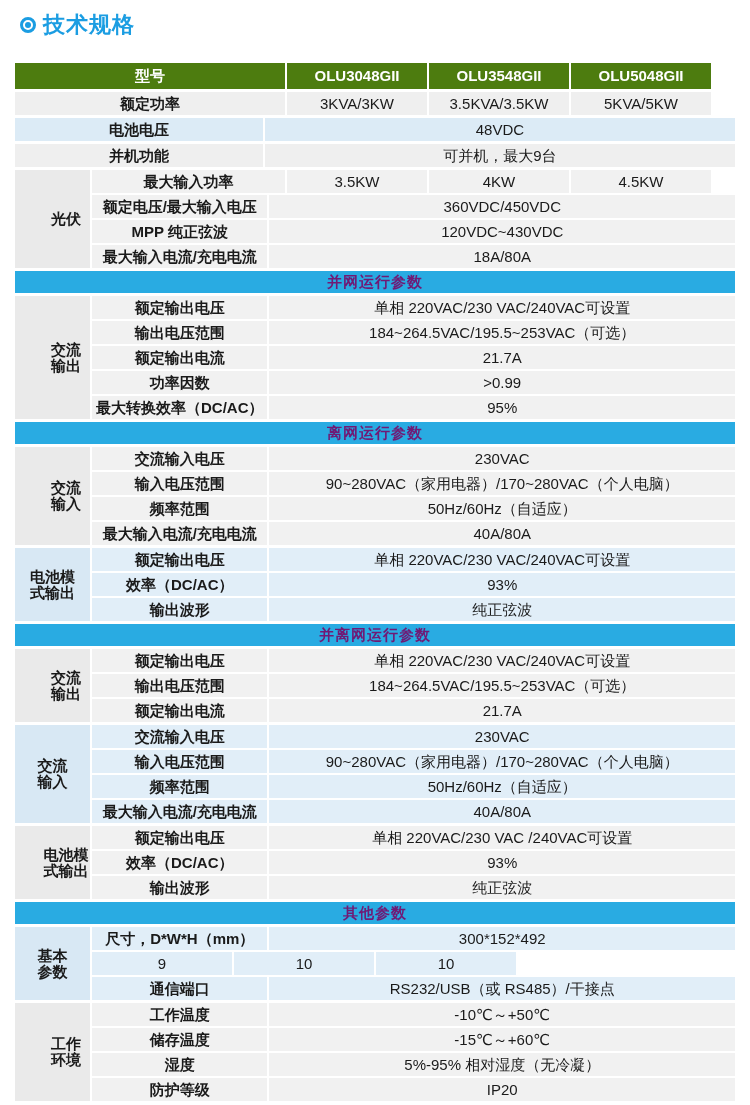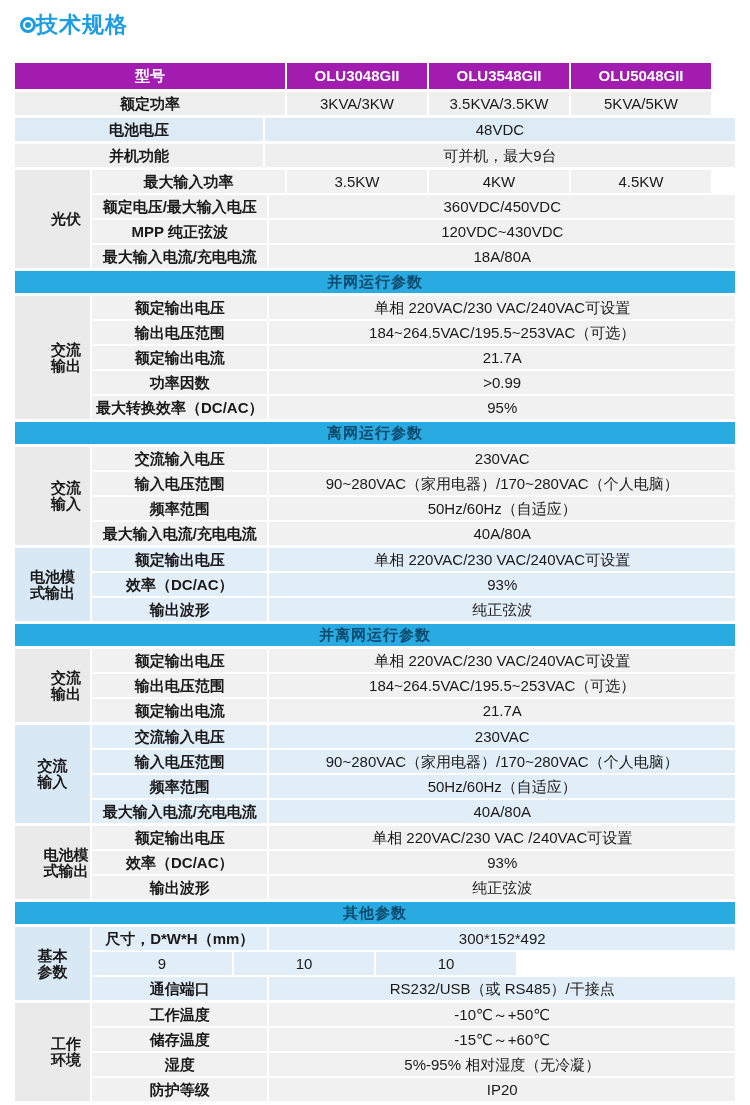--- a/index.html
+++ b/index.html
@@ -1,39 +1,39 @@
 <!DOCTYPE html>
 <html><head>
 <meta charset="utf-8">
 <style>
   html,body{margin:0;padding:0;}
   body{
     width:750px;height:1105px;background:#ffffff;
     font-family:"Liberation Sans","DejaVu Sans",sans-serif;
     color:#1a1a1a;position:relative;
   }
-  .title-row{position:absolute;left:20px;top:10px;display:flex;align-items:center;}
+  .title-row{position:absolute;left:20px;top:10px;display:flex;align-items:center;gap:7px;}
   .ticon{width:16px;height:16px;border:3px solid #1b9de2;border-radius:50%;
     display:flex;align-items:center;justify-content:center;box-sizing:border-box;}
   .tdot{width:6px;height:6px;background:#1b9de2;border-radius:50%;}
   .title{font-size:22px;font-weight:bold;color:#1b9de2;letter-spacing:1px;}
 
   .spec-table{position:absolute;left:15px;top:63px;width:720px;
     display:flex;flex-direction:column;gap:3px;font-size:15px;}
   .row{display:flex;gap:2px;}
   .cell{display:flex;align-items:center;justify-content:center;height:23px;
     box-sizing:border-box;text-align:center;line-height:1.05;}
   .lf{width:270px;}     
   .grp{width:75px;font-weight:bold;white-space:pre-line;align-self:stretch;height:auto;}
   .lab{width:193px;font-weight:bold;}
   .lf.lab{width:270px;}
   .v{width:140px;}
   .vs{width:512px;}
-  .hdr{height:26px;background:#a21caf;color:#ffffff;font-weight:bold;}
-  .sec-header{height:22px;background:#29abe2;color:#0c4a6e;font-weight:bold;
+  .hdr{height:26px;background:#4d7c0f;color:#ffffff;font-weight:bold;}
+  .sec-header{height:22px;background:#29abe2;color:#701a75;font-weight:bold;
     display:flex;align-items:center;justify-content:center;letter-spacing:1px;}
   .block{display:flex;gap:2px;}
   .block .rows{display:flex;flex-direction:column;gap:2px;width:643px;}
   
   .gs{background:#efefef;}   
   .bs{background:#dcebf6;}   
   .gg{background:#eaeaea;padding-left:27px;}   
   .gr{background:#f1f1f1;}   
   .bg2{background:#d8e8f4;}  
   .br{background:#e1eef8;}   

